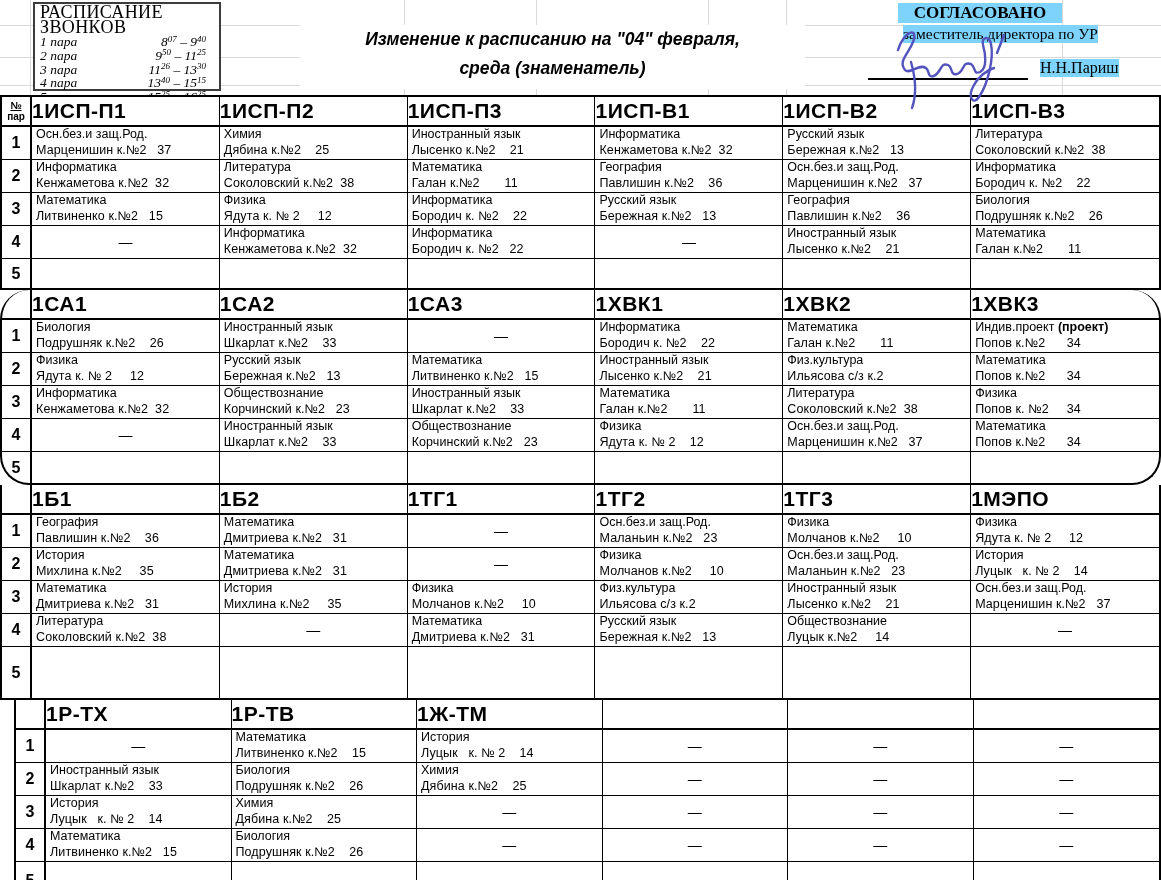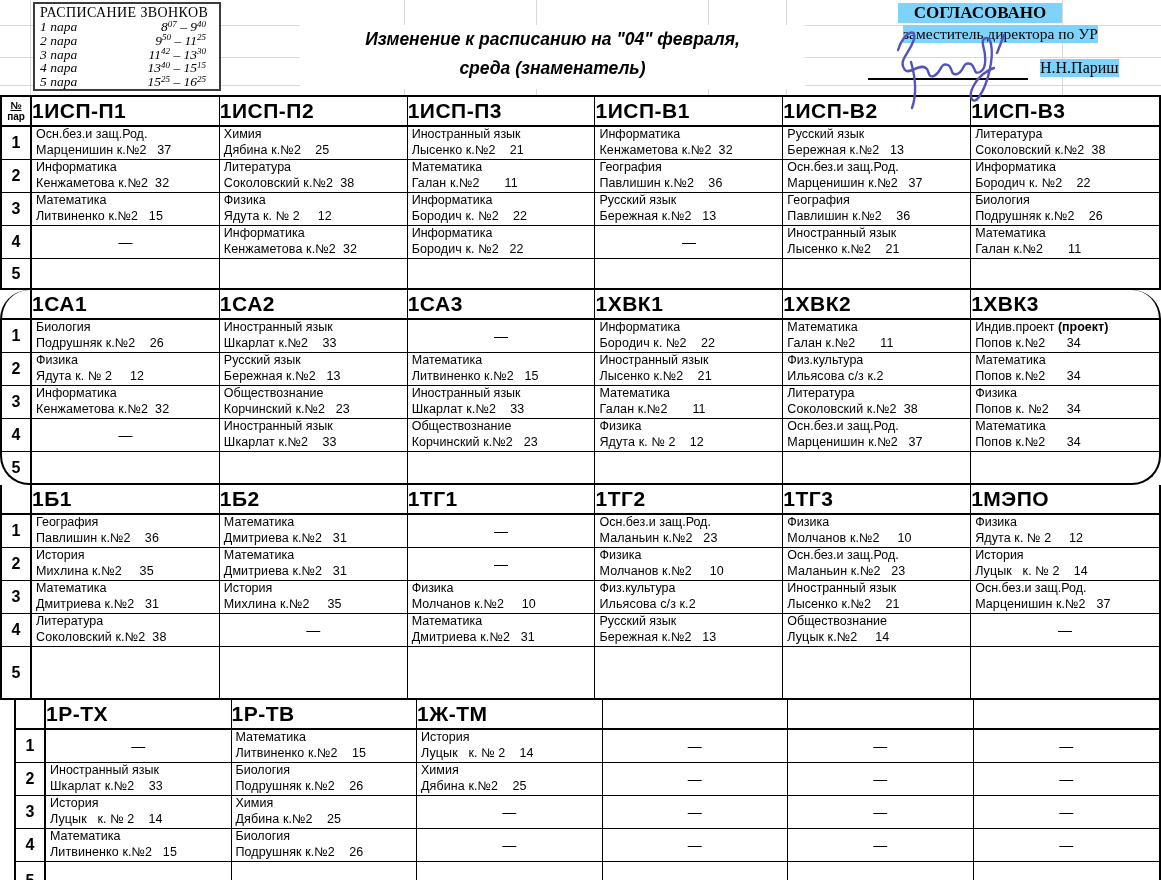--- a/index.html
+++ b/index.html
@@ -11,21 +11,21 @@
   .gl{position:absolute;background:#d9d9d9;z-index:0;}
   .gl.v{width:1px;}
   .gl.h{height:1px;}
 
   
   #bell-box{
     position:absolute;left:33px;top:2px;width:188px;height:89px;
     border:2px solid #3c3c3c;background:#fff;box-sizing:border-box;
     font-family:"Liberation Serif",serif;z-index:2;padding:0 5px;
   }
-  #bell-title{font-size:14px;letter-spacing:.4px;line-height:15px;padding-top:1px;}
+  #bell-title{font-size:18px;letter-spacing:.4px;line-height:15px;padding-top:1px;}
   .bell-row{display:flex;justify-content:space-between;font-size:13.5px;line-height:13.8px;font-style:italic;}
   .bell-row .bt{padding-right:8px;}
   .bell-row sup{font-size:9px;position:relative;top:1px;line-height:0;}
 
   
   #doc-title{
     position:absolute;left:300px;top:25px;width:505px;height:64px;background:#fff;
     text-align:center;font-style:italic;font-weight:bold;font-size:17.5px;
     line-height:29px;z-index:2;
   }
@@ -81,21 +81,21 @@
       <div class="bell-row">
         <span class="bl">1 пара</span>
         <span class="bt">8<sup>07</sup> – 9<sup>40</sup></span>
       </div>
       <div class="bell-row">
         <span class="bl">2 пара</span>
         <span class="bt">9<sup>50</sup> – 11<sup>25</sup></span>
       </div>
       <div class="bell-row">
         <span class="bl">3 пара</span>
-        <span class="bt">11<sup>42</sup> – 13<sup>30</sup></span>
+        <span class="bt">11<sup>26</sup> – 13<sup>30</sup></span>
       </div>
       <div class="bell-row">
         <span class="bl">4 пара</span>
         <span class="bt">13<sup>40</sup> – 15<sup>15</sup></span>
       </div>
       <div class="bell-row">
         <span class="bl">5 пара</span>
         <span class="bt">15<sup>25</sup> – 16<sup>25</sup></span>
       </div>
     </div>

